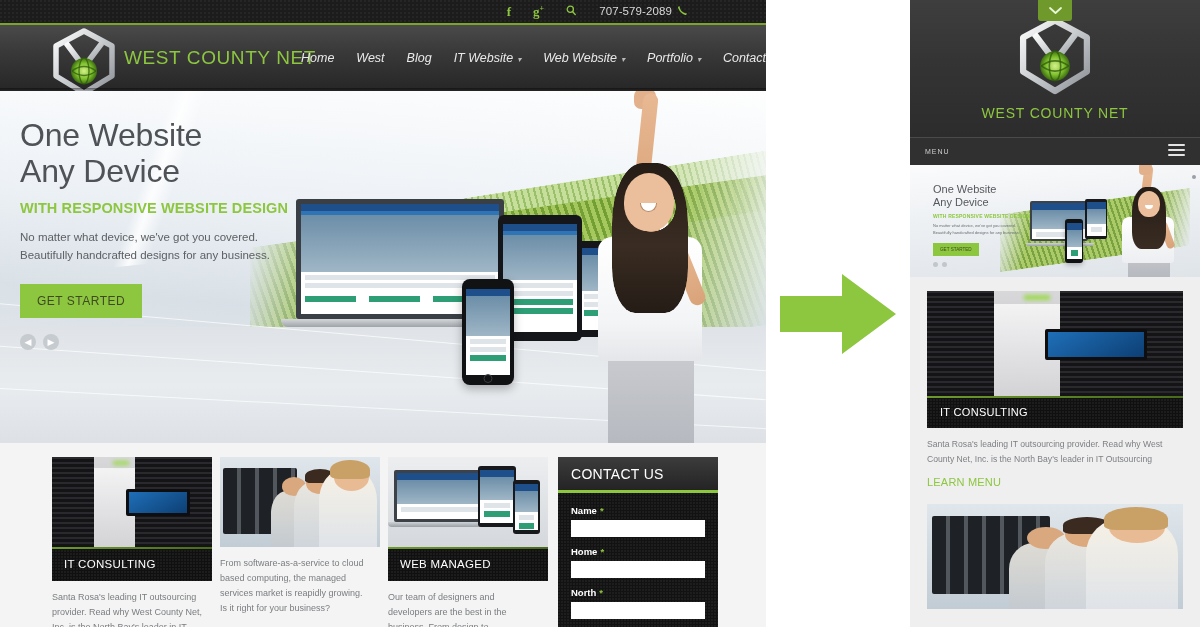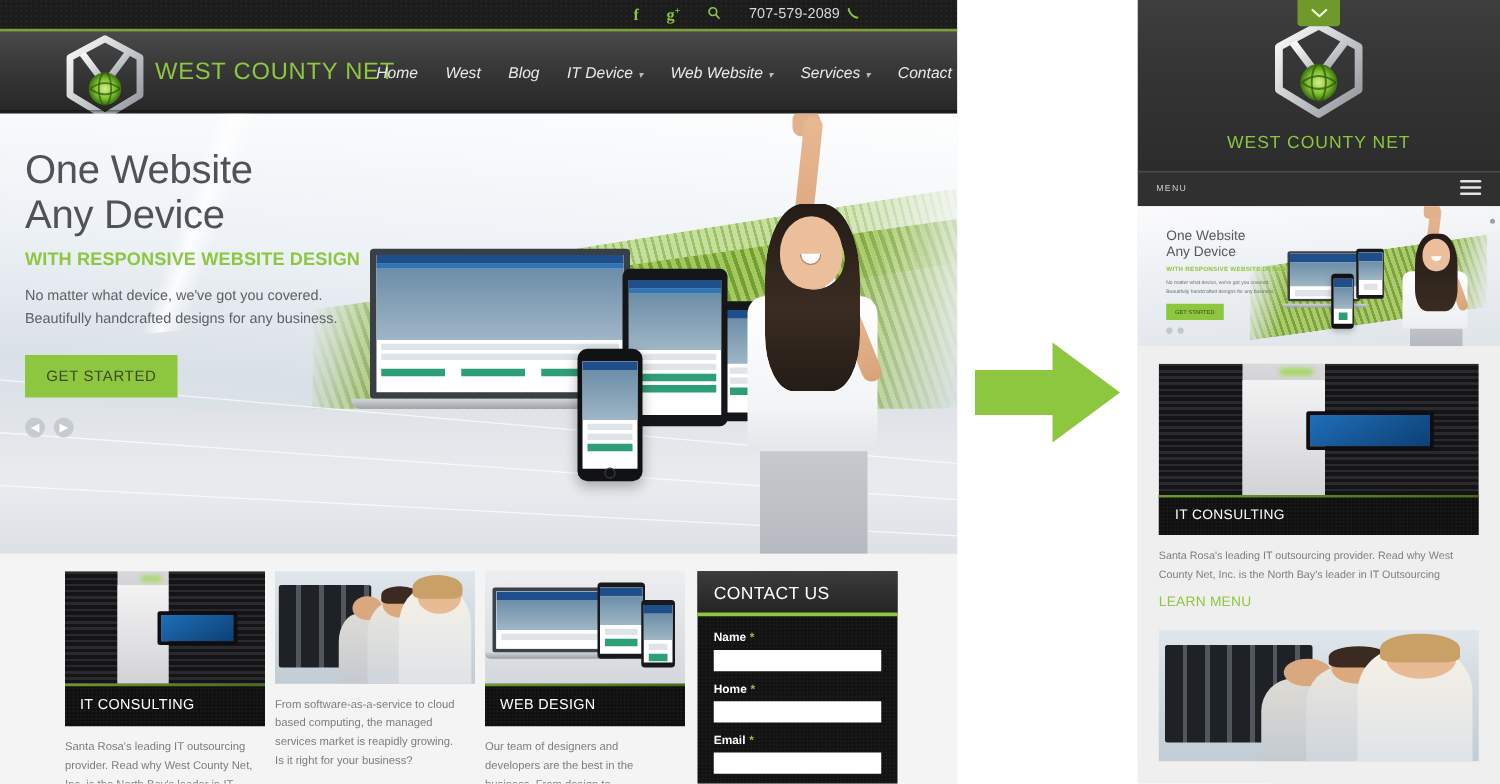--- a/index.html
+++ b/index.html
@@ -427,29 +427,29 @@
         <div class="nav-item">
           <span>Home</span>
         </div>
         <div class="nav-item">
           <span>West</span>
         </div>
         <div class="nav-item">
           <span>Blog</span>
         </div>
         <div class="nav-item">
-          <span>IT Device</span>
+          <span>IT Website</span>
           <span class="nav-caret">▾</span>
         </div>
         <div class="nav-item">
           <span>Web Website</span>
           <span class="nav-caret">▾</span>
         </div>
         <div class="nav-item">
-          <span>Services</span>
+          <span>Portfolio</span>
           <span class="nav-caret">▾</span>
         </div>
         <div class="nav-item">
           <span>Contact Us</span>
 
         </div>
       </div>
     </div>
 
     <div class="hero">
@@ -591,42 +591,42 @@
             <div class="pho">
                 <div class="sitepx">
                   <div class="bar"></div>
                   <div class="hero2" style="height:44%"></div>
                   <div class="chunk"></div>
                   <div class="gbtn"></div>
                 </div>
               </div>
           </div>
           <div class="card-cap">
-            <span class="card-cap-text">WEB DESIGN</span>
+            <span class="card-cap-text">WEB MANAGED</span>
           </div>
           <div class="card-desc">Our team of designers and developers are the best in the business. From design to development to inbound marketing and SEO, contact us to talk about your website</div>
         </div>
 
         <div class="contact" style="left:558px">
           <div class="contact-head">
             <span class="contact-title">CONTACT US</span>
           </div>
           <div class="contact-body">
             <div class="field-label">
               <span>Name</span><span class="req">*</span>
             </div>
             <input class="field-input" value="" style="">
 
             <div class="field-label">
               <span>Home</span><span class="req">*</span>
             </div>
             <input class="field-input" value="" style="">
 
             <div class="field-label">
-              <span>Email</span><span class="req">*</span>
+              <span>North</span><span class="req">*</span>
             </div>
             <input class="field-input" value="" style="">
 
           </div>
         </div>
 
       </div>
     </div>
   </div>
 

